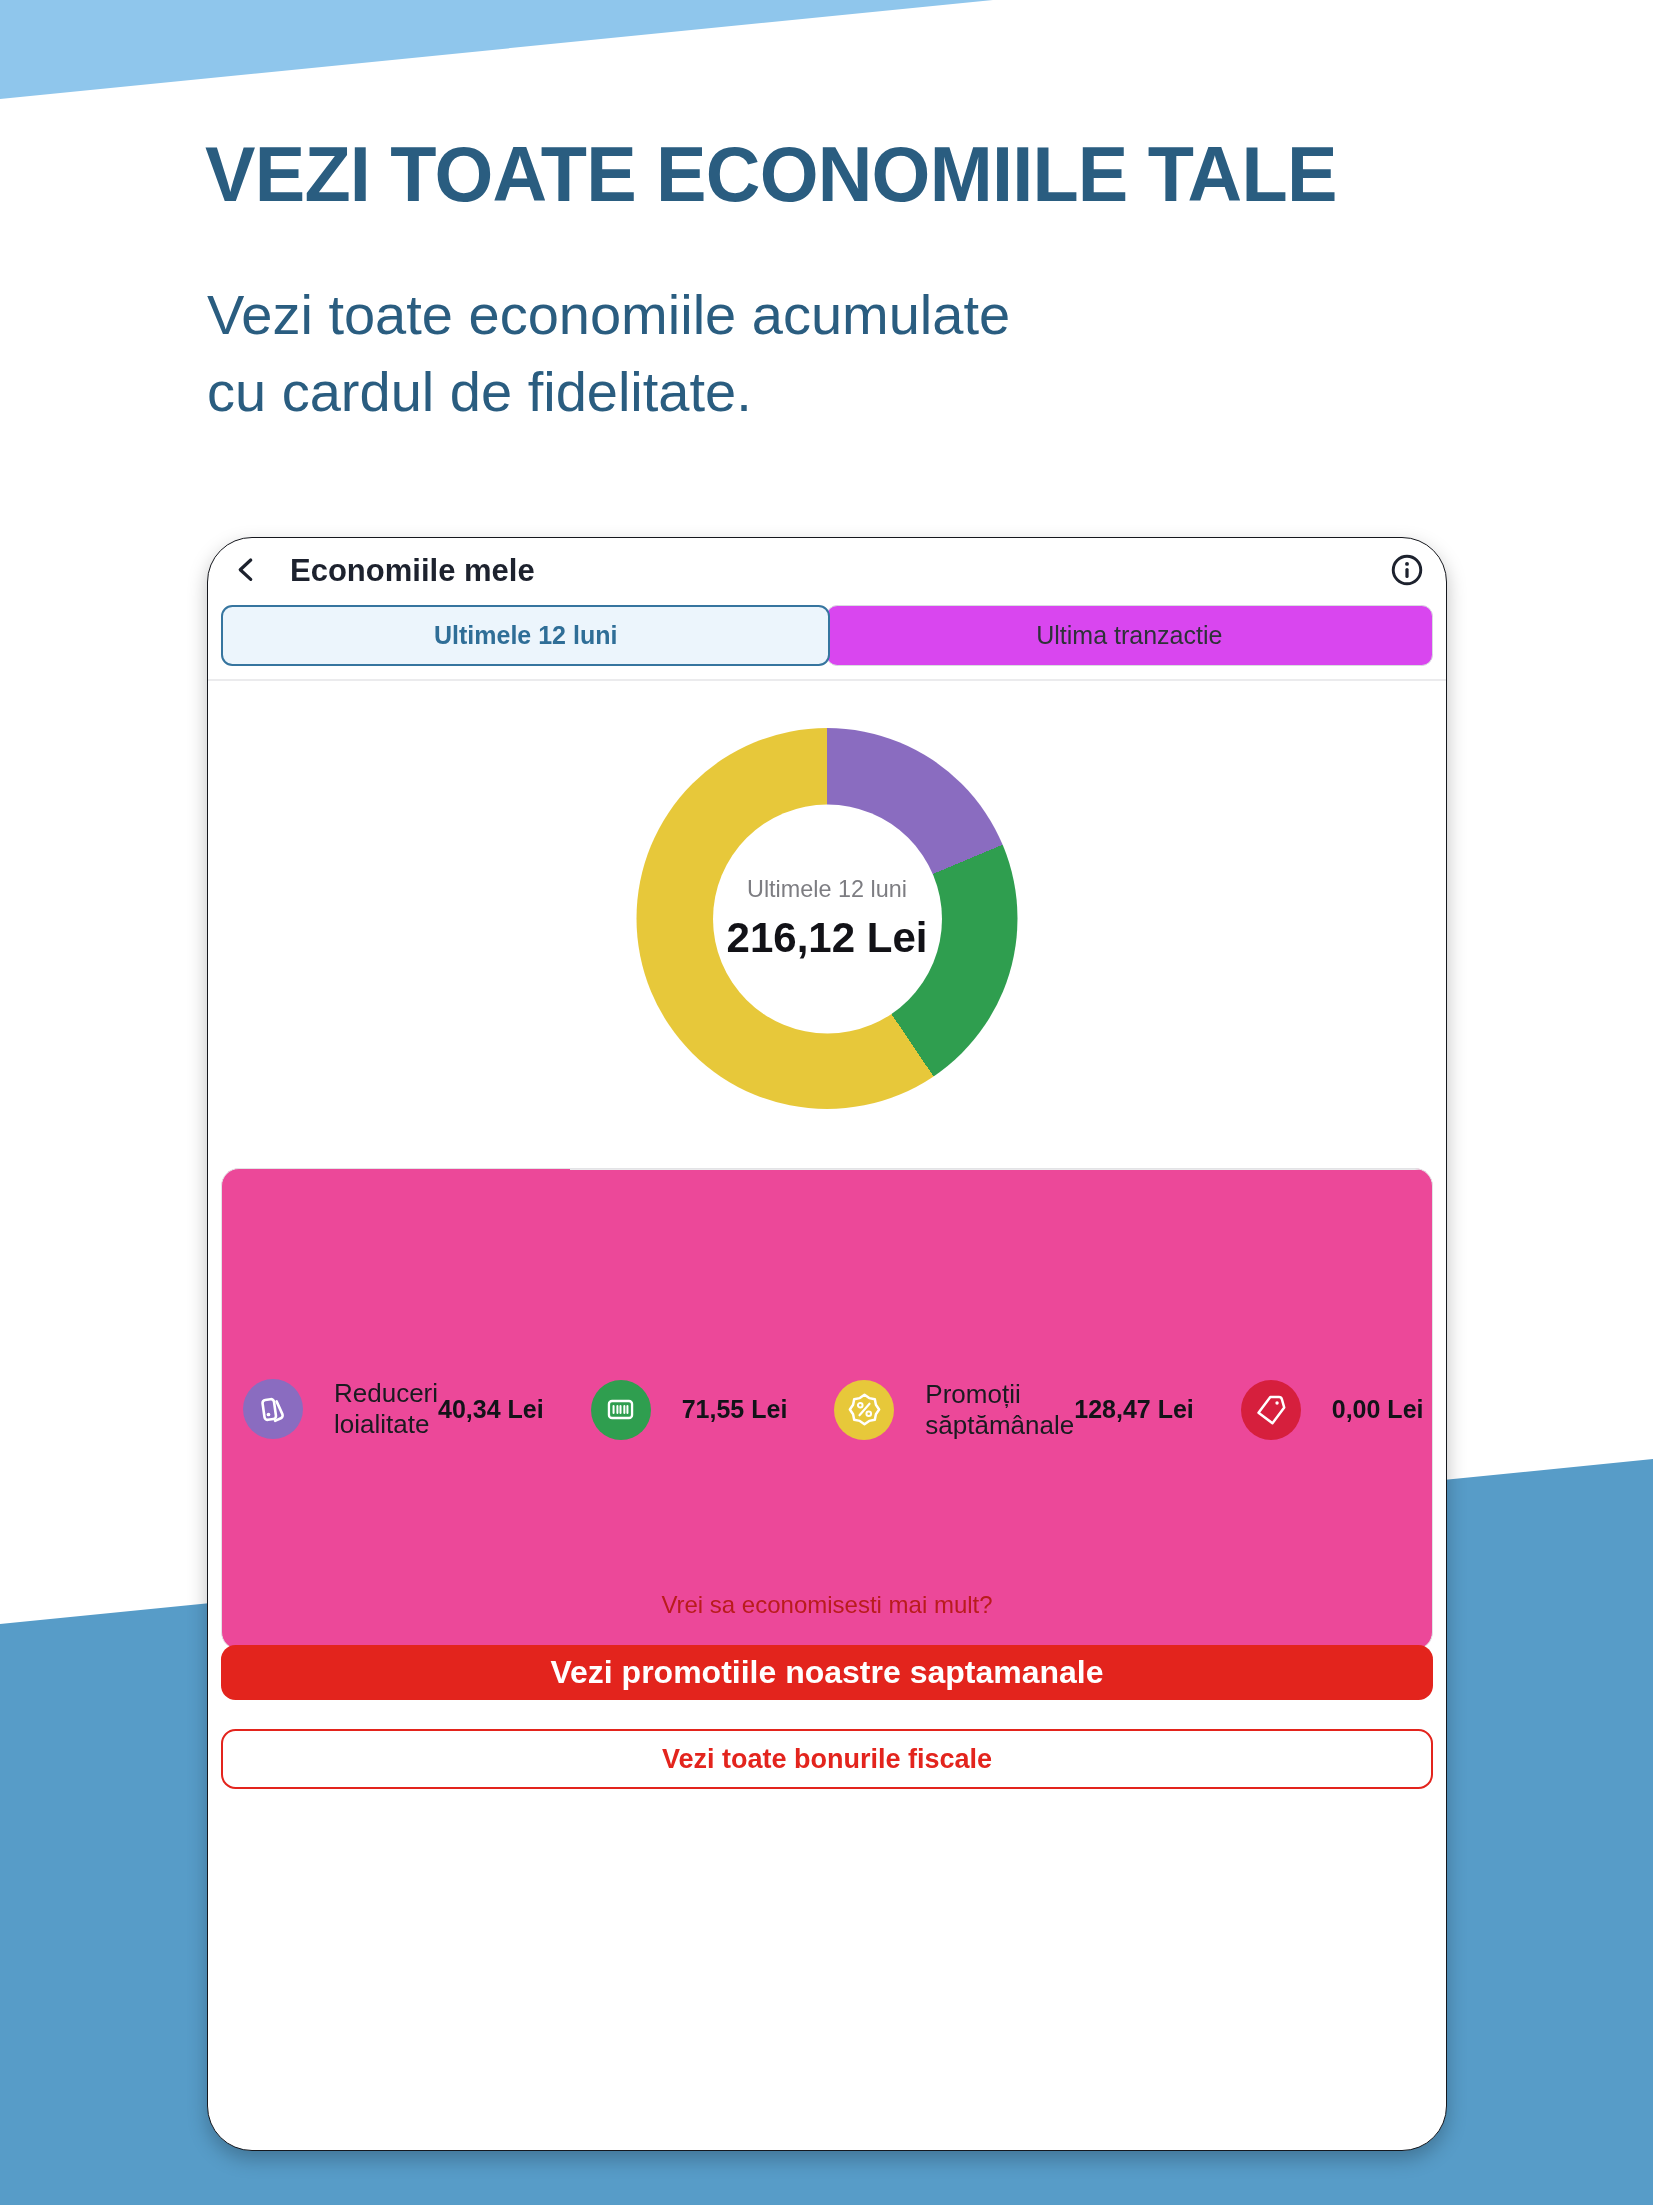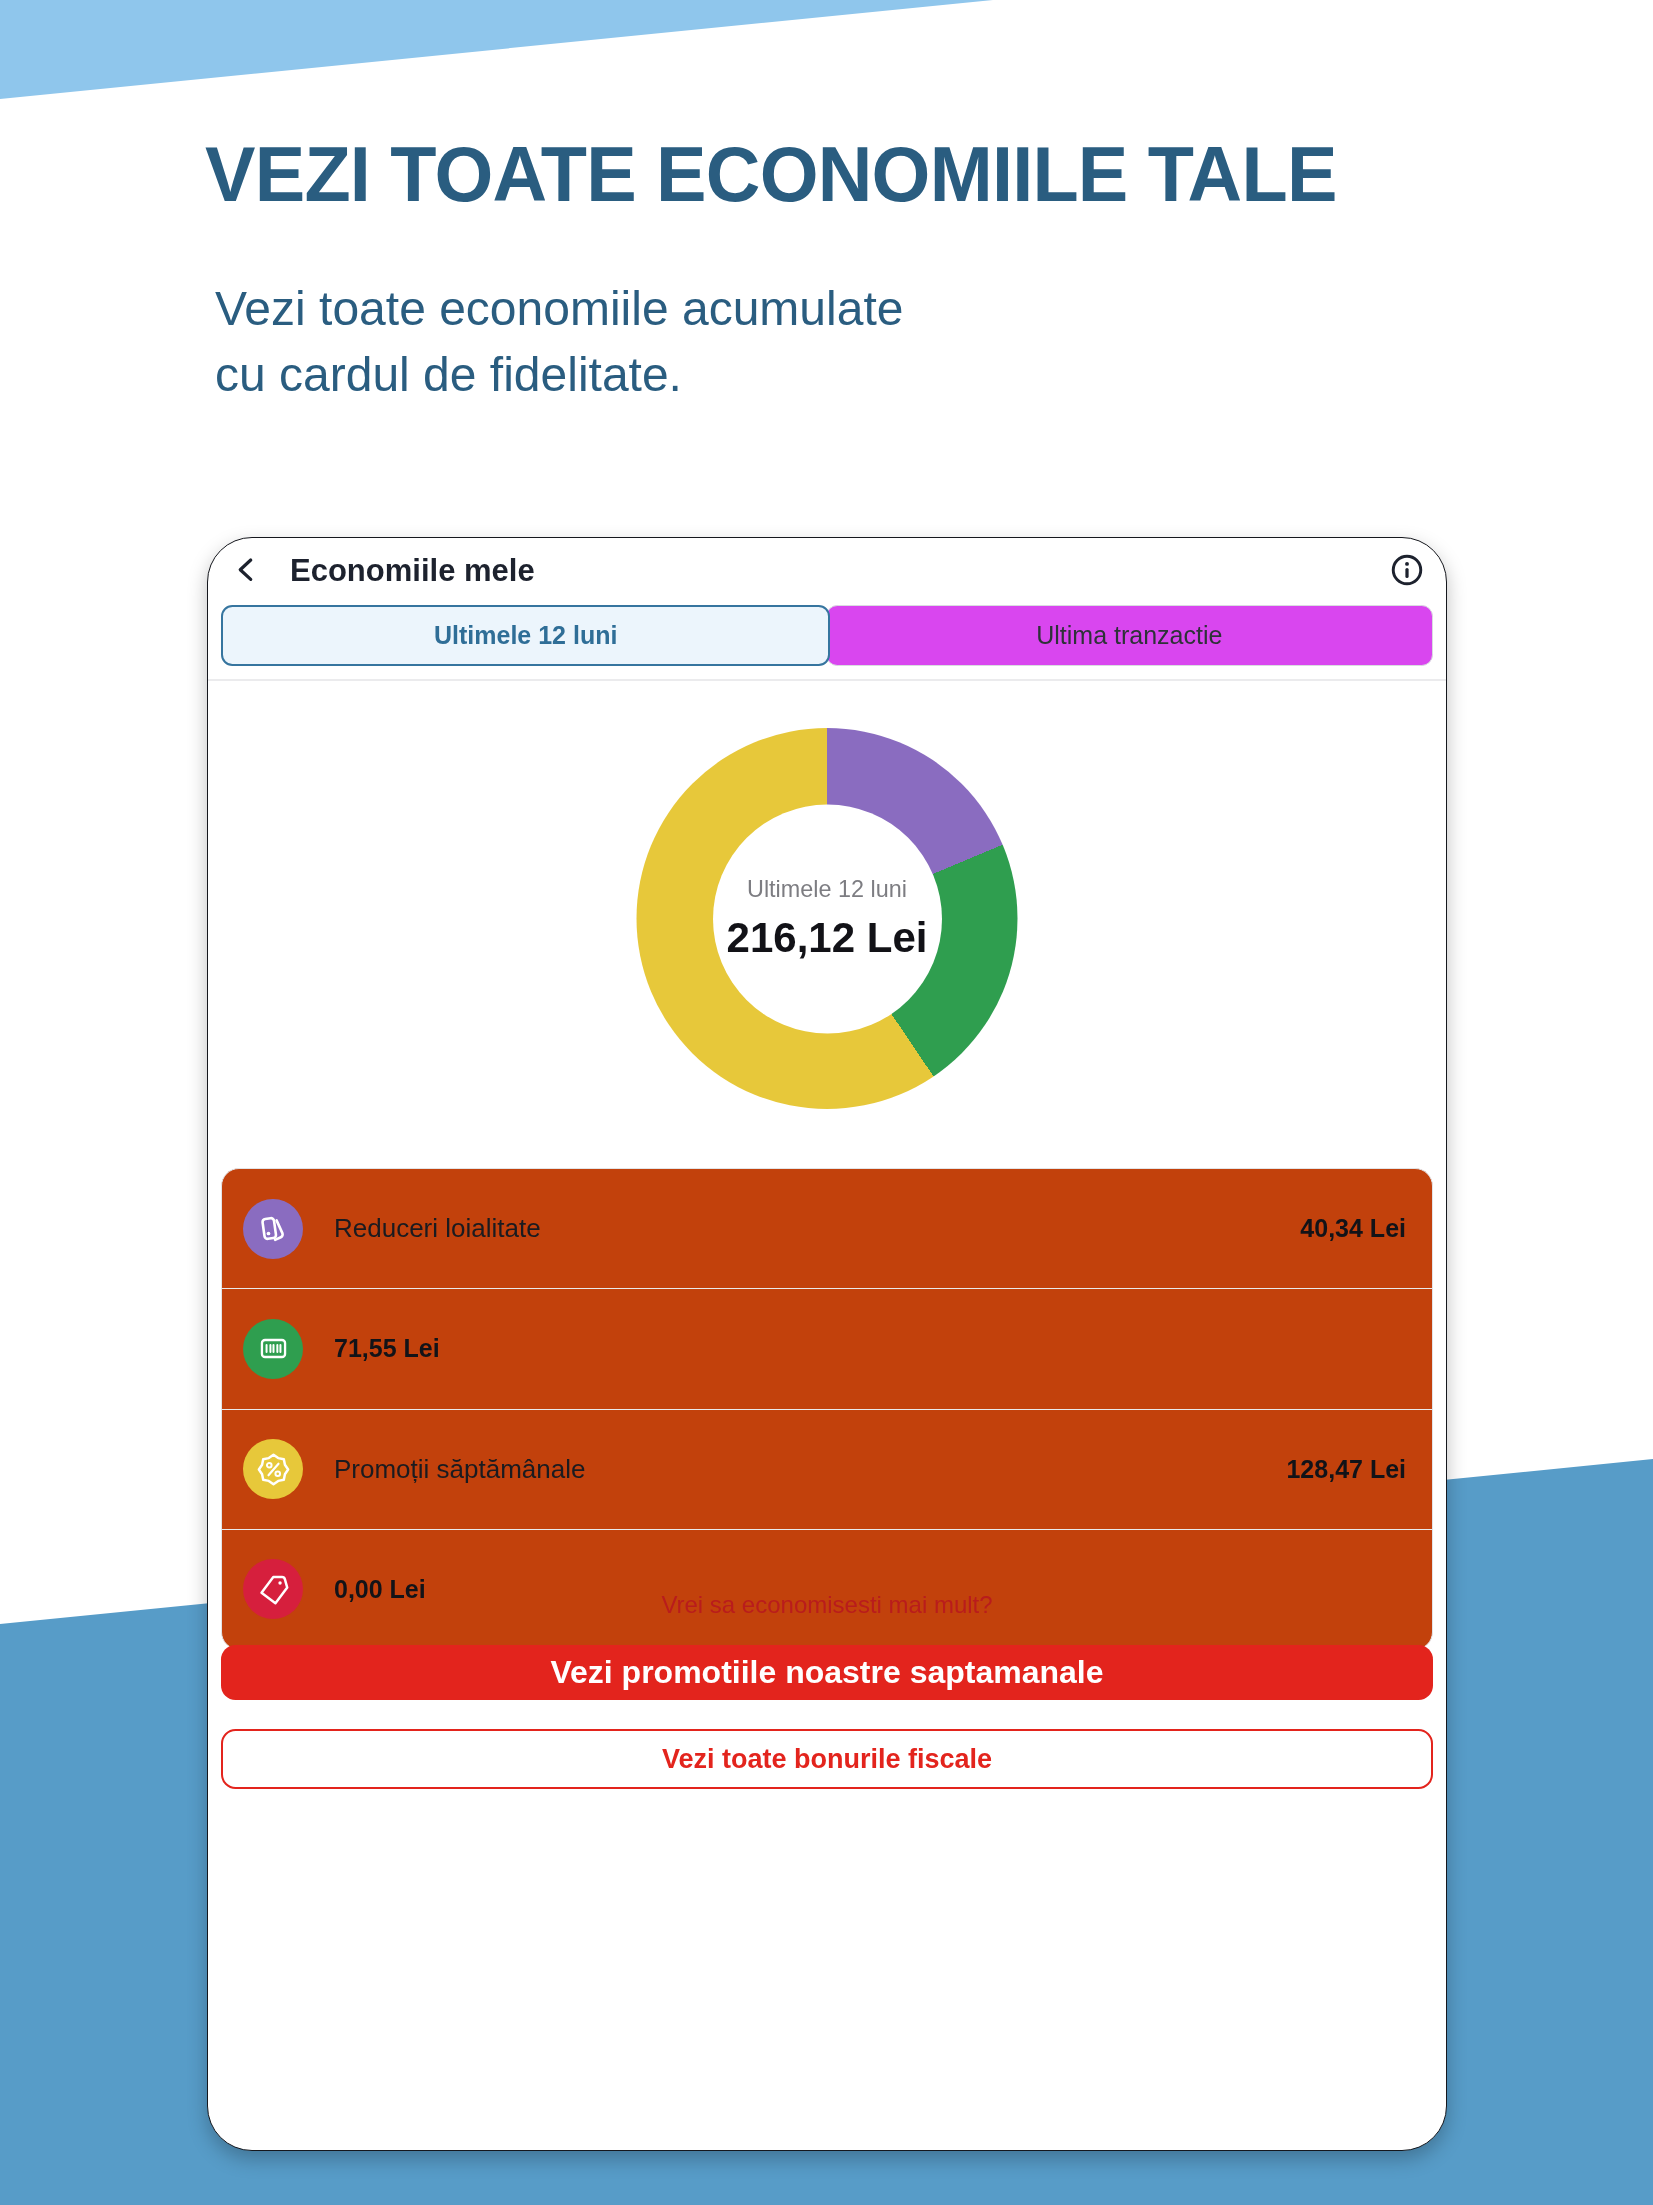--- a/index.html
+++ b/index.html
@@ -18,22 +18,22 @@
     clip-path:polygon(0 1624px,1653px 1459px,1653px 2205px,0 2205px);
     background:#579cc8;
   }
   
   .hero-title{
     position:absolute;left:205px;top:129px;width:1292px;
     font-size:78px;font-weight:bold;letter-spacing:-0.8px;color:#2a5d80;
     transform:scaleX(.97);transform-origin:left center;white-space:nowrap;
   }
   .hero-sub{
-    position:absolute;left:215px;top:276px;width:888px;
-    font-size:48px;line-height:1.38;color:#2a5d80;
+    position:absolute;left:207px;top:276px;width:888px;
+    font-size:56px;line-height:1.38;color:#2a5d80;
   }
   
   .card{
     position:absolute;left:207px;top:537px;width:1240px;height:1614px;
     background:#fff;border:1.6px solid #15171d;border-radius:45px;
     box-shadow:0 8px 19.4px rgba(0,0,0,.25);box-sizing:border-box;
   }
   .card-header{
     position:absolute;top:0;left:0;right:0;height:66px;
     display:flex;align-items:center;padding:0 21px 0 21px;box-sizing:border-box;
@@ -67,21 +67,21 @@
     position:absolute;left:50%;top:50%;transform:translate(-50%,-50%);
     width:229px;height:229px;border-radius:50%;background:#fff;
     display:flex;flex-direction:column;align-items:center;justify-content:center;gap:11.3px;
   }
   .donut-label{font-size:23.4px;color:#7d7d82;}
   .donut-value{font-size:42px;font-weight:bold;color:#121217;}
   
   .panel{
     position:absolute;top:630px;left:13px;right:13px;height:482px;
     border:1.6px solid #e3e3e6;border-radius:18px;box-sizing:border-box;
-    display:flex;flex-direction:column;background:#c2410c;overflow:hidden;
+    display:flex;flex-direction:row;background:#ec4899;overflow:hidden;
   }
   .row{
     flex:1;display:flex;align-items:center;padding:0 26px 0 21px;box-sizing:border-box;
   }
   .row + .row{border-top:1.6px solid #e9e9eb;}
   .row-icon{
     width:60px;height:60px;border-radius:50%;margin-right:31px;flex:0 0 auto;
     display:flex;align-items:center;justify-content:center;
   }
   .row-label{flex:1;font-size:26px;color:#1a1b20;}

